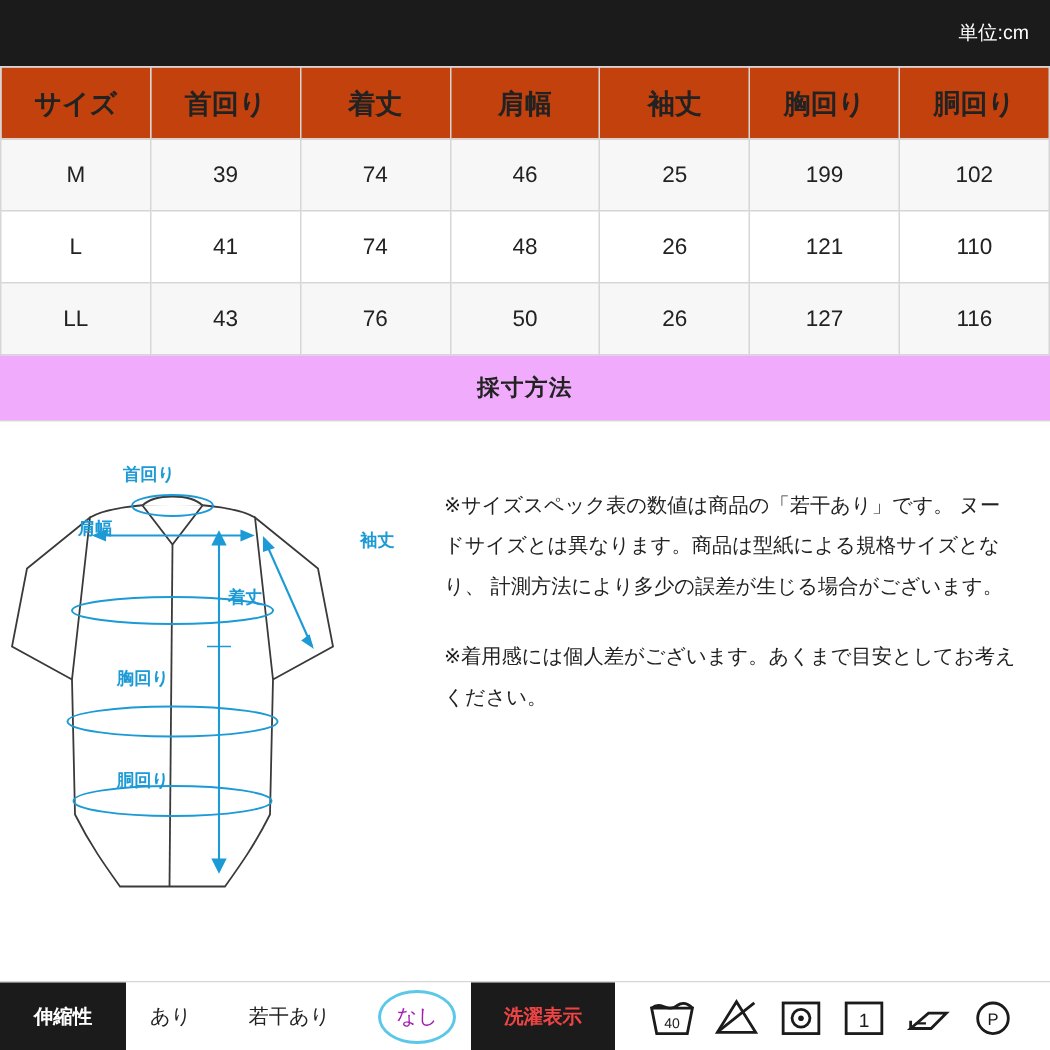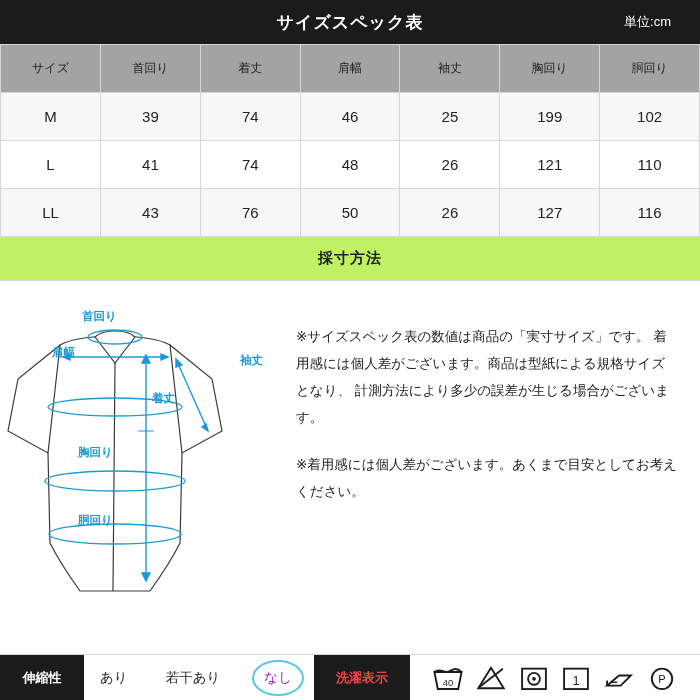--- a/index.html
+++ b/index.html
@@ -24,55 +24,55 @@
   .header-title {
     position: absolute;
     left: 0; right: 0;
     text-align: center;
     font-size: 17px;
     font-weight: bold;
     letter-spacing: 1px;
   }
   .header-unit {
     position: absolute;
-    right: 29px;
+    right: 14px;
     font-size: 13px;
   }
 
   
   table.spec {
     width: 700px;
     border-collapse: collapse;
     table-layout: fixed;
   }
   table.spec th, table.spec td {
     border: 1px solid #d6d6d6;
     text-align: center;
     font-size: 14px;
     height: 48px;
     color: #222;
   }
   table.spec thead th {
-    background: #a3a3a3;
-    font-weight: normal;
-    font-size: 12px;
+    background: #c2410c;
+    font-weight: bold;
+    font-size: 18px;
   }
   table.spec tbody td {
     background: #ffffff;
     font-size: 15px;
   }
   table.spec tbody tr.alt td { background: #f7f7f7; }
   table.spec tbody td.sizecell { background: #ffffff; font-size: 15px; }
   table.spec tbody tr.alt td.sizecell { background: #f7f7f7; }
   table.spec col.c0 { width: 100px; }
 
   
   .subheader {
     height: 44px;
-    background: #bef264;
+    background: #f0abfc;
     border-bottom: 1px solid #d6d6d6;
     display: flex;
     align-items: center;
     justify-content: center;
     font-size: 15px;
     font-weight: bold;
     letter-spacing: 1px;
     color: #222;
   }
 
@@ -148,21 +148,20 @@
     text-align: center;
   }
   .wicon { width: 34px; height: 30px; }
 </style>
 </head>
 <body>
 
 <div class="page">
 
   <div class="header">
-    <div class="header-title">サイズスペック表</div>
     <div class="header-unit">単位:cm</div>
   </div>
 
   <table class="spec">
     <colgroup>
         <col class="c0">
         <col>
         <col>
         <col>
         <col>
@@ -262,21 +261,21 @@
       
       <div class="lbl" style="left:82px; top:28px;">首回り</div>
       <div class="lbl" style="left:52px; top:64px;">肩幅</div>
       <div class="lbl" style="left:240px; top:72px;">袖丈</div>
       <div class="lbl" style="left:152px; top:110px;">着丈</div>
       <div class="lbl" style="left:78px; top:164px;">胸回り</div>
       <div class="lbl" style="left:78px; top:232px;">胴回り</div>
     </div>
 
     <div class="notes">
-      <p>※サイズスペック表の数値は商品の「実寸サイズ」です。 着用感には個人差がございます。商品は型紙による規格サイズとなり、 計測方法により多少の誤差が生じる場合がございます。</p>
+      <p>※サイズスペック表の数値は商品の「若干あり」です。 ヌードサイズとは異なります。商品は型紙による規格サイズとなり、 計測方法により多少の誤差が生じる場合がございます。</p>
       <p>※着用感には個人差がございます。あくまで目安としてお考えください。</p>
     </div>
   </div>
 
   <div class="bottom">
     <div class="bl-label">伸縮性</div>
     <div class="bl-opts">
       <span class="opt">あり</span>
       <span class="opt">若干あり</span>
       <span class="opt sel">なし</span>

